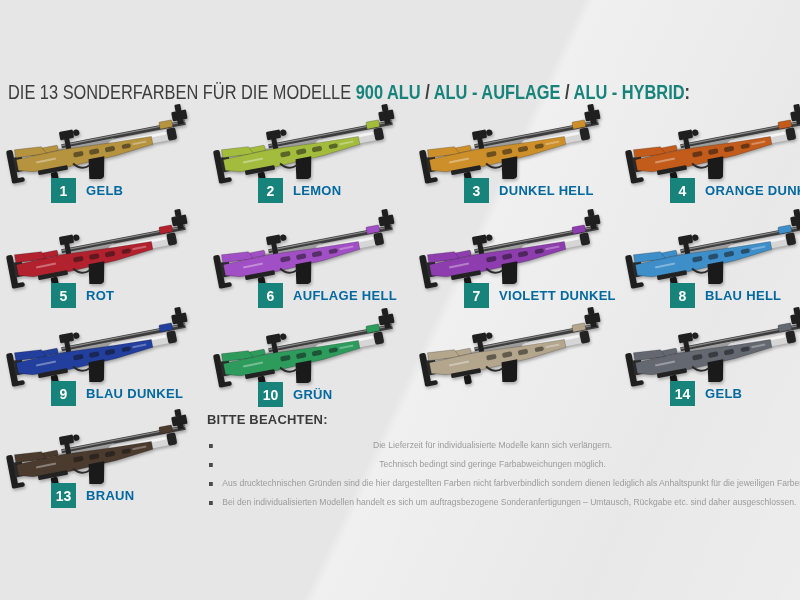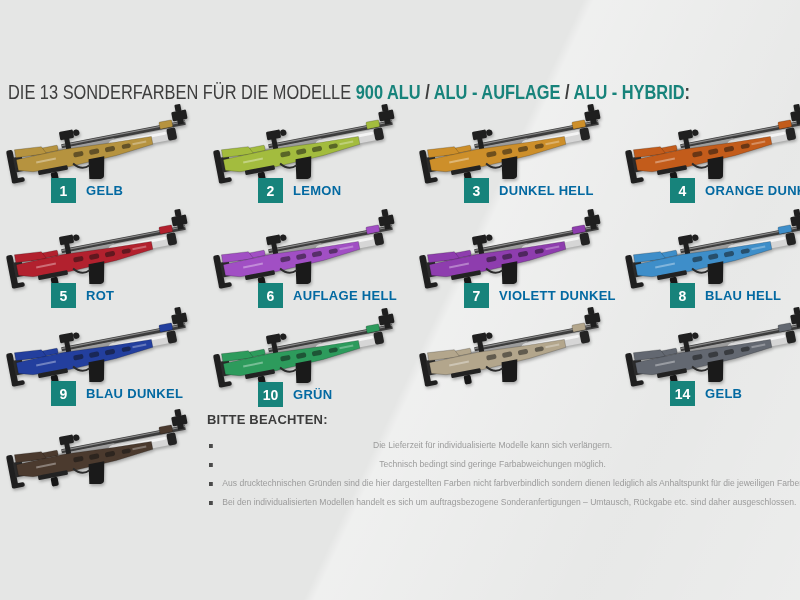--- a/index.html
+++ b/index.html
@@ -214,20 +214,24 @@
       </svg>
     <div class="caption">
       <span class="badge">14</span>
       <span class="label">GELB</span>
     </div>
   </div>
     <div class="color-item" style="left: 5px; top: 421px; --rifle-color: #4b3a2e;">
     <svg class="rifle-svg" viewBox="0 0 190 64">
         <use href="#rifle-shape"></use>
       </svg>
+    <div class="caption">
+      <span class="badge">13</span>
+      <span class="label">BRAUN</span>
+    </div>
   </div>
   </div>
 
 <div class="notice">
   <div class="notice-heading">BITTE BEACHTEN:</div>
   <ul>
     <li>Die Lieferzeit für individualisierte Modelle kann sich verlängern.</li>
     <li>Technisch bedingt sind geringe Farbabweichungen möglich.</li>
     <li>Aus drucktechnischen Gründen sind die hier dargestellten Farben nicht farbverbindlich sondern dienen lediglich als Anhaltspunkt für die jeweiligen Farben.</li>
     <li>Bei den individualisierten Modellen handelt es sich um auftragsbezogene Sonderanfertigungen – Umtausch, Rückgabe etc. sind daher ausgeschlossen.</li>

